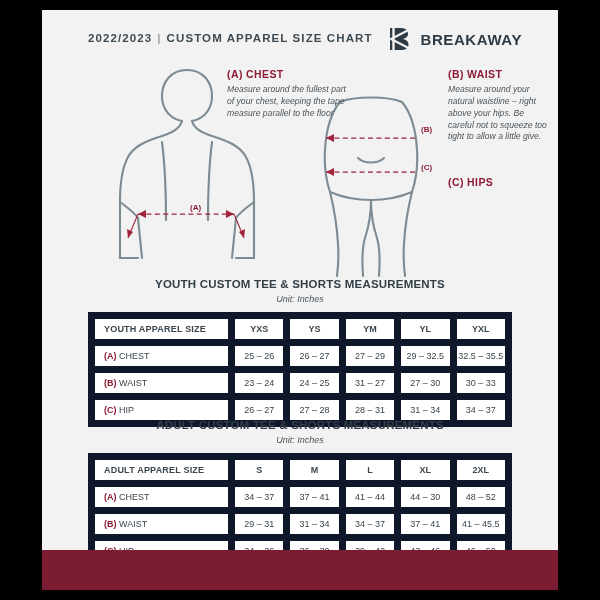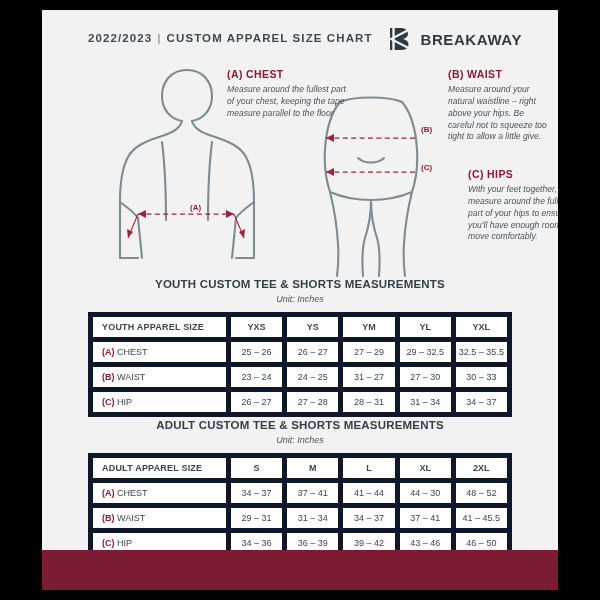--- a/index.html
+++ b/index.html
@@ -102,21 +102,21 @@
   }
   .lbl-body {
     font-size: 8.6px;
     font-style: italic;
     color: #4a555d;
     line-height: 1.38;
     margin-top: 4px;
   }
   .block-chest { position: absolute; left: 185px; top: 6px; width: 120px; }
   .block-waist { position: absolute; left: 406px; top: 6px; width: 104px; }
-  .block-hips  { position: absolute; left: 406px; top: 106px; width: 106px; margin-left: 20px; }
+  .block-hips  { position: absolute; left: 406px; top: 114px; width: 106px; }
   .tag {
     position: absolute;
     font-size: 8px;
     font-weight: bold;
     color: #8d1b33;
   }
   
   .sec-title {
     position: absolute;
     width: 516px;
@@ -137,21 +137,21 @@
   
   table.size {
     position: absolute;
     left: 46px;
     width: 424px;
     border-collapse: collapse;
     background: #ffffff;
     table-layout: fixed;
   }
   table.size td, table.size th {
-    border: 5px solid #0f172a;
+    border: 7px solid #0f172a;
     height: 20px;
     font-size: 9px;
     color: #3a454d;
     text-align: center;
     font-weight: normal;
     padding: 0;
   }
   table.size th {
     font-weight: bold;
     font-size: 9px;
@@ -261,21 +261,20 @@
       <div class="block-chest">
         <div class="lbl-head">(A) CHEST</div>
         <div class="lbl-body">Measure around the fullest part of your chest, keeping the tape measure parallel to the floor</div>
       </div>
       <div class="block-waist">
         <div class="lbl-head">(B) WAIST</div>
         <div class="lbl-body">Measure around your natural waistline – right above your hips. Be careful not to squeeze too tight to allow a little give.</div>
       </div>
       <div class="block-hips">
         <div class="lbl-head">(C) HIPS</div>
-        <div class="lbl-body">With your feet together, measure around the fullest part of your hips to ensure you'll have enough room to move comfortably.</div>
       </div>
 
       <div class="tag" style="left:148px; top:141px;">(A)</div>
       <div class="tag" style="left:379px; top:63px;">(B)</div>
       <div class="tag" style="left:379px; top:101px;">(C)</div>
     </div>
 
     <div class="sec-title" style="top:268px;">YOUTH CUSTOM TEE &amp; SHORTS MEASUREMENTS</div>
     <div class="sec-sub" style="top:284px;">Unit: Inches</div>
 

